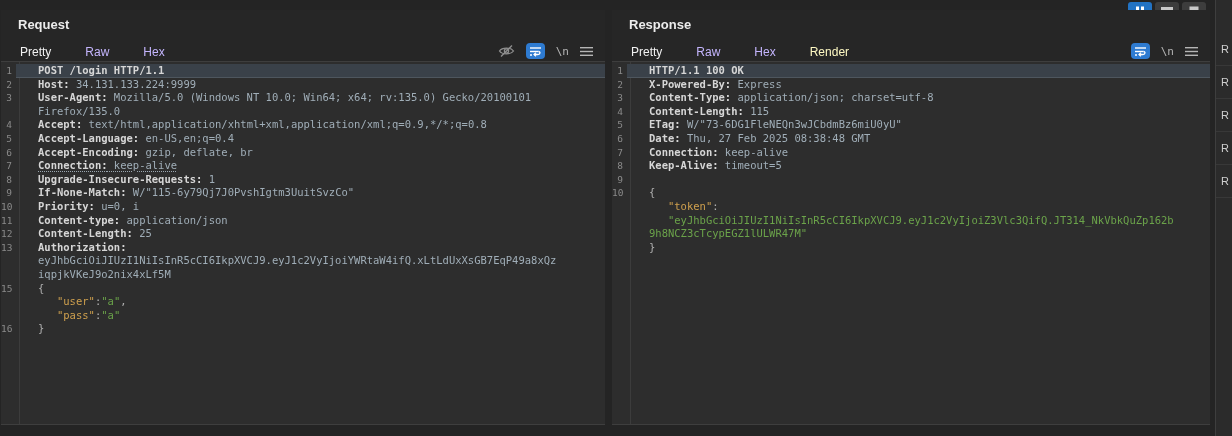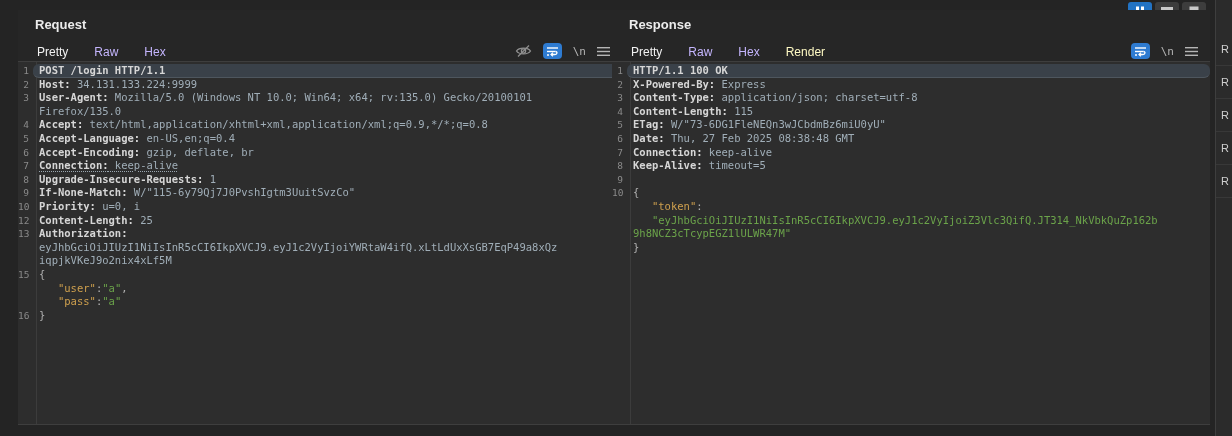--- a/index.html
+++ b/index.html
@@ -1,41 +1,41 @@
 <!DOCTYPE html>
 <html><head>
 <meta charset="utf-8">
 <style>
   * { margin:0; padding:0; box-sizing:border-box; }
   html,body { width:1232px; height:436px; overflow:hidden; }
   body { background:#242424; font-family:"Liberation Sans",sans-serif; position:relative; }
 
   .panel { position:absolute; top:10px; height:415px; background:#262626; }
-  #request-panel { left:18px;  width:604px; }
+  #request-panel { left:1px;  width:604px; }
   #response-panel{ left:612px; width:598px; }
 
   .panel-title { position:absolute; left:17px; top:7px; font-size:13px; font-weight:bold; color:#ececec; }
 
-  .tabs { position:absolute; left:6px; top:31px; display:flex; align-items:flex-end; height:24px; }
+  .tabs { position:absolute; left:6px; top:31px; display:flex; align-items:flex-end; height:24px;gap:8px; }
   .tab { font-size:12px; color:#c4b5fd; padding:4px 3px 6px; margin:0 10px; cursor:default; }
   .tab.selected { color:#f2f2f2; border-bottom:3px solid #e0622a; padding-bottom:3px; }
   .tab.disabled { color:#fef9c3; }
 
   .toolbar { position:absolute; right:12px; top:32px; display:flex; align-items:center; gap:11px; }
   .tb-icon { display:flex; align-items:center; justify-content:center; height:18px; }
   .wrap-btn { width:19px; height:16px; background:#2e7bd1; border-radius:4px; display:flex; align-items:center; justify-content:center; }
   .nl-icon { font-family:"DejaVu Sans Mono",monospace; font-size:11px; color:#b5b5b5; }
 
   .editor { position:absolute; left:0; right:0; top:51px; bottom:0; background:#2d2d2d;
             border-top:1px solid #3e3e3e; border-bottom:1px solid #3e3e3e; overflow:hidden; }
   .gutter-line { position:absolute; left:18px; top:0; bottom:0; width:1px; background:#3c3c3c; }
   .rows { position:absolute; left:0; right:0; top:2px; }
   .row { display:flex; height:13.6px; line-height:13.6px; font-family:"DejaVu Sans Mono",monospace; font-size:10.5px; white-space:pre; }
   .num { width:15px; padding-right:4px; text-align:right; color:#8a8a8a; font-size:9.5px; flex:none; }
-  .code { flex:1; padding-left:6px;border-radius:6px; }
+  .code { flex:1; padding-left:22px; }
   .row.caret .code { background:#3a4149; border-bottom:1px solid #4e565e; }
   .c-h { color:#d6d6d6; font-weight:bold; }
   .c-v { color:#a0aeb8; }
   .c-k { color:#cfa04e; }
   .c-s { color:#6ba34a; }
   .c-p { color:#b0b0b0; }
   .c-u { text-decoration:underline dotted #9aa7b1; text-underline-offset:2px; }
 
   .layout-buttons { position:absolute; left:1128px; top:2px; display:flex; gap:3px; }
   .layout-btn { width:24px; height:17px; border-radius:3px; background:#3d3d3d; display:flex; align-items:center; justify-content:center; }
@@ -110,20 +110,21 @@
         <div class="row"><span class="num">2</span><span class="code"><span class="c-h">Host:</span><span class="c-v"> 34.131.133.224:9999</span></span></div>
         <div class="row"><span class="num">3</span><span class="code"><span class="c-h">User-Agent:</span><span class="c-v"> Mozilla/5.0 (Windows NT 10.0; Win64; x64; rv:135.0) Gecko/20100101</span></span></div>
         <div class="row"><span class="num"></span><span class="code"><span class="c-v">Firefox/135.0</span></span></div>
         <div class="row"><span class="num">4</span><span class="code"><span class="c-h">Accept:</span><span class="c-v"> text/html,application/xhtml+xml,application/xml;q=0.9,*/*;q=0.8</span></span></div>
         <div class="row"><span class="num">5</span><span class="code"><span class="c-h">Accept-Language:</span><span class="c-v"> en-US,en;q=0.4</span></span></div>
         <div class="row"><span class="num">6</span><span class="code"><span class="c-h">Accept-Encoding:</span><span class="c-v"> gzip, deflate, br</span></span></div>
         <div class="row"><span class="num">7</span><span class="code"><span class="c-h c-u">Connection:</span><span class="c-v c-u"> keep-alive</span></span></div>
         <div class="row"><span class="num">8</span><span class="code"><span class="c-h">Upgrade-Insecure-Requests:</span><span class="c-v"> 1</span></span></div>
         <div class="row"><span class="num">9</span><span class="code"><span class="c-h">If-None-Match:</span><span class="c-v"> W/"115-6y79Qj7J0PvshIgtm3UuitSvzCo"</span></span></div>
         <div class="row"><span class="num">10</span><span class="code"><span class="c-h">Priority:</span><span class="c-v"> u=0, i</span></span></div>
+        <div class="row"><span class="num">11</span><span class="code"><span class="c-h">Content-type:</span><span class="c-v"> application/json</span></span></div>
         <div class="row"><span class="num">12</span><span class="code"><span class="c-h">Content-Length:</span><span class="c-v"> 25</span></span></div>
         <div class="row"><span class="num">13</span><span class="code"><span class="c-h">Authorization:</span></span></div>
         <div class="row"><span class="num"></span><span class="code"><span class="c-v">eyJhbGciOiJIUzI1NiIsInR5cCI6IkpXVCJ9.eyJ1c2VyIjoiYWRtaW4ifQ.xLtLdUxXsGB7EqP49a8xQz</span></span></div>
         <div class="row"><span class="num"></span><span class="code"><span class="c-v">iqpjkVKeJ9o2nix4xLf5M</span></span></div>
         <div class="row"><span class="num">15</span><span class="code"><span class="c-p">{</span></span></div>
         <div class="row"><span class="num"></span><span class="code"><span class="c-k">   "user"</span><span class="c-p">:</span><span class="c-s">"a"</span><span class="c-p">,</span></span></div>
         <div class="row"><span class="num"></span><span class="code"><span class="c-k">   "pass"</span><span class="c-p">:</span><span class="c-s">"a"</span></span></div>
         <div class="row"><span class="num">16</span><span class="code"><span class="c-p">}</span></span></div>
       </div>
   </div>

